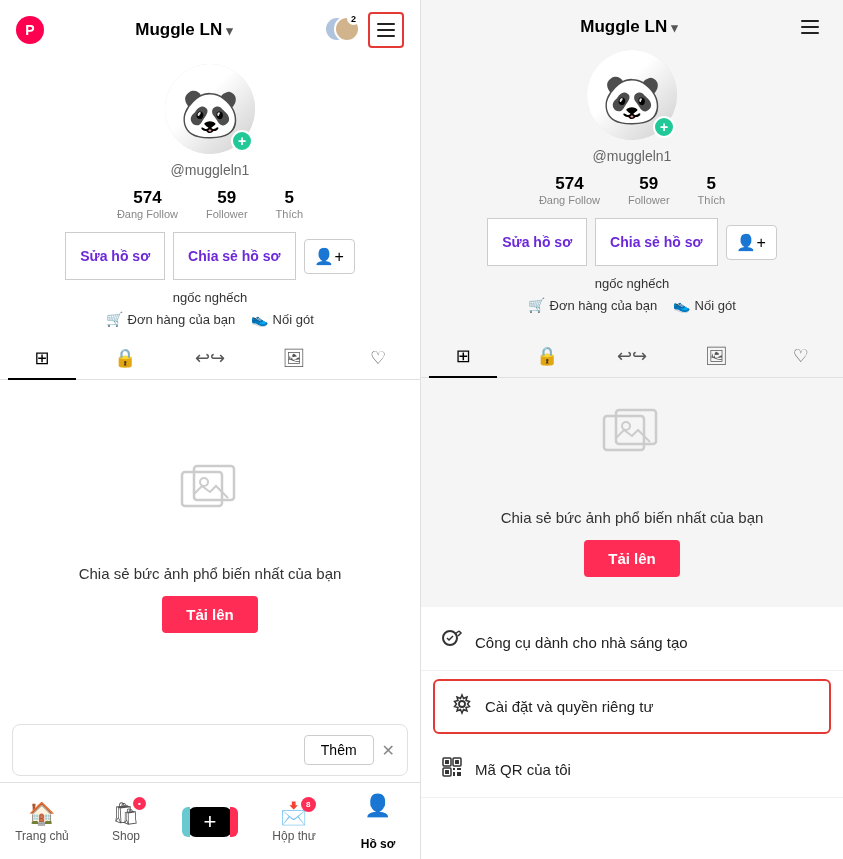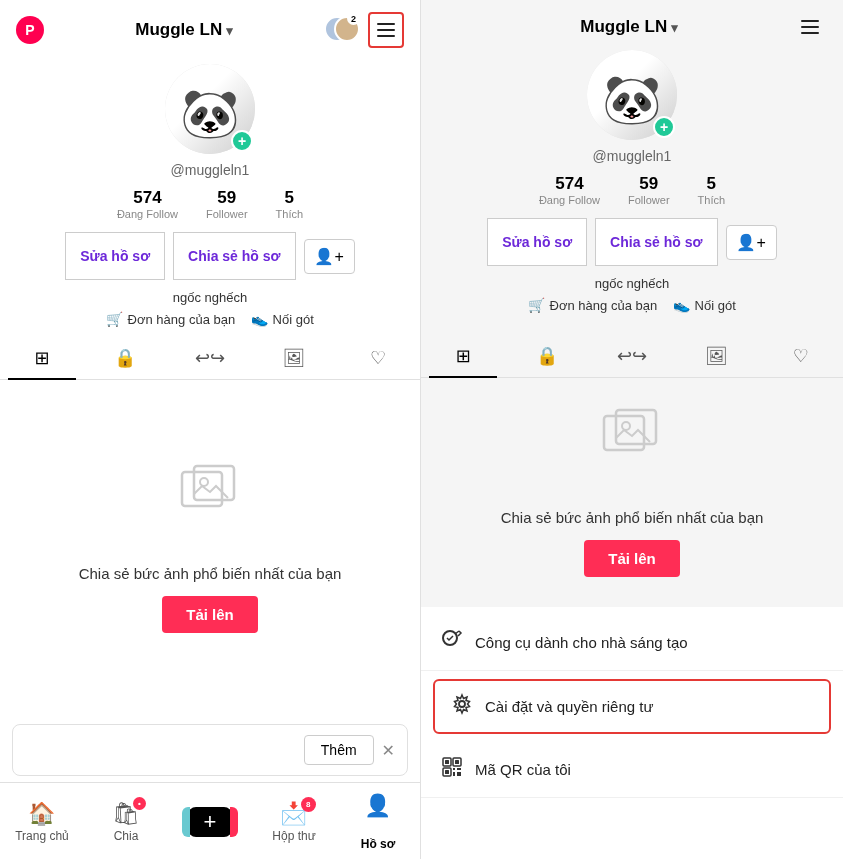--- a/index.html
+++ b/index.html
@@ -617,21 +617,21 @@
   <div class="bottom-nav">
     <div class="nav-item">
       <span class="nav-icon">🏠</span>
       <span class="nav-label">Trang chủ</span>
     </div>
     <div class="nav-item">
       <span class="nav-icon" style="position:relative;">
         🛍
         <span style="position:absolute;top:-4px;right:-6px;background:#ff2d55;color:white;font-size:8px;font-weight:bold;border-radius:50%;width:13px;height:13px;display:flex;align-items:center;justify-content:center;">•</span>
       </span>
-      <span class="nav-label">Chia</span>
+      <span class="nav-label">Shop</span>
     </div>
     <div class="nav-center-btn">
       <div class="plus-btn">
         <span style="position:relative;z-index:1;font-size:22px;">+</span>
       </div>
     </div>
     <div class="nav-item">
       <span class="nav-icon" style="position:relative;">
         📩
         <span style="position:absolute;top:-4px;right:-8px;background:#ff2d55;color:white;font-size:8px;font-weight:bold;border-radius:8px;min-width:15px;height:15px;display:flex;align-items:center;justify-content:center;padding:0 3px;">8</span>

